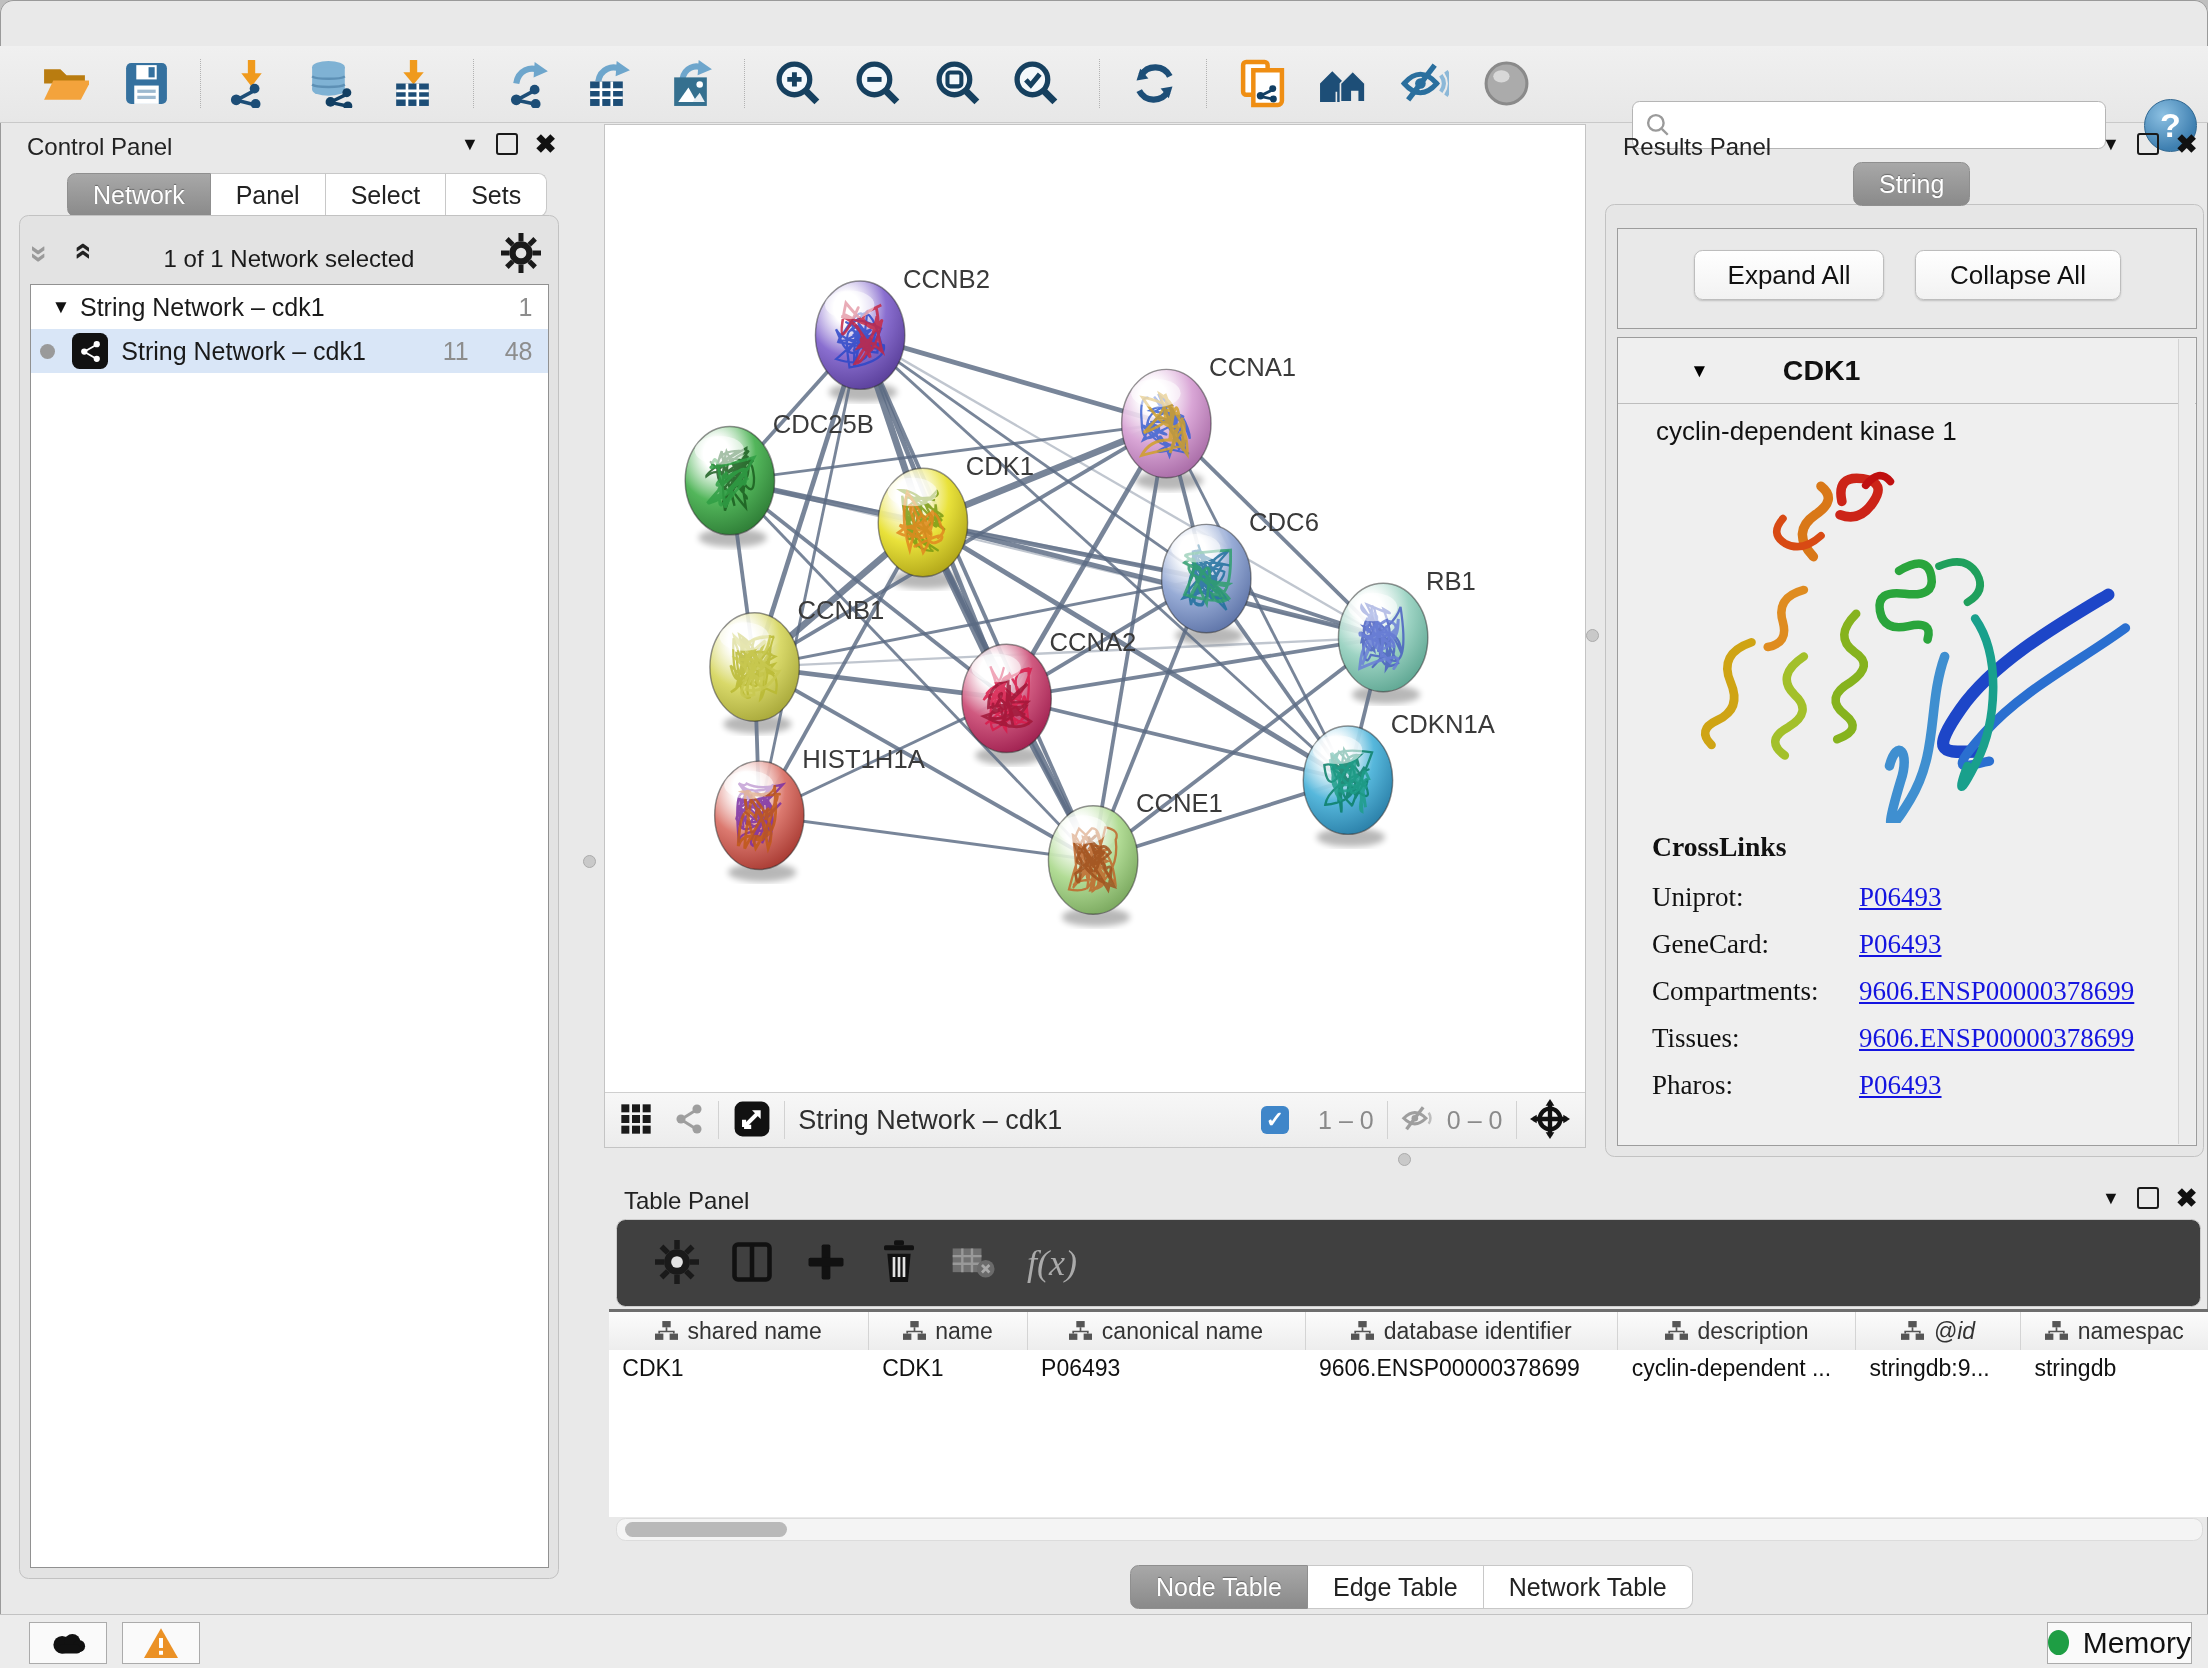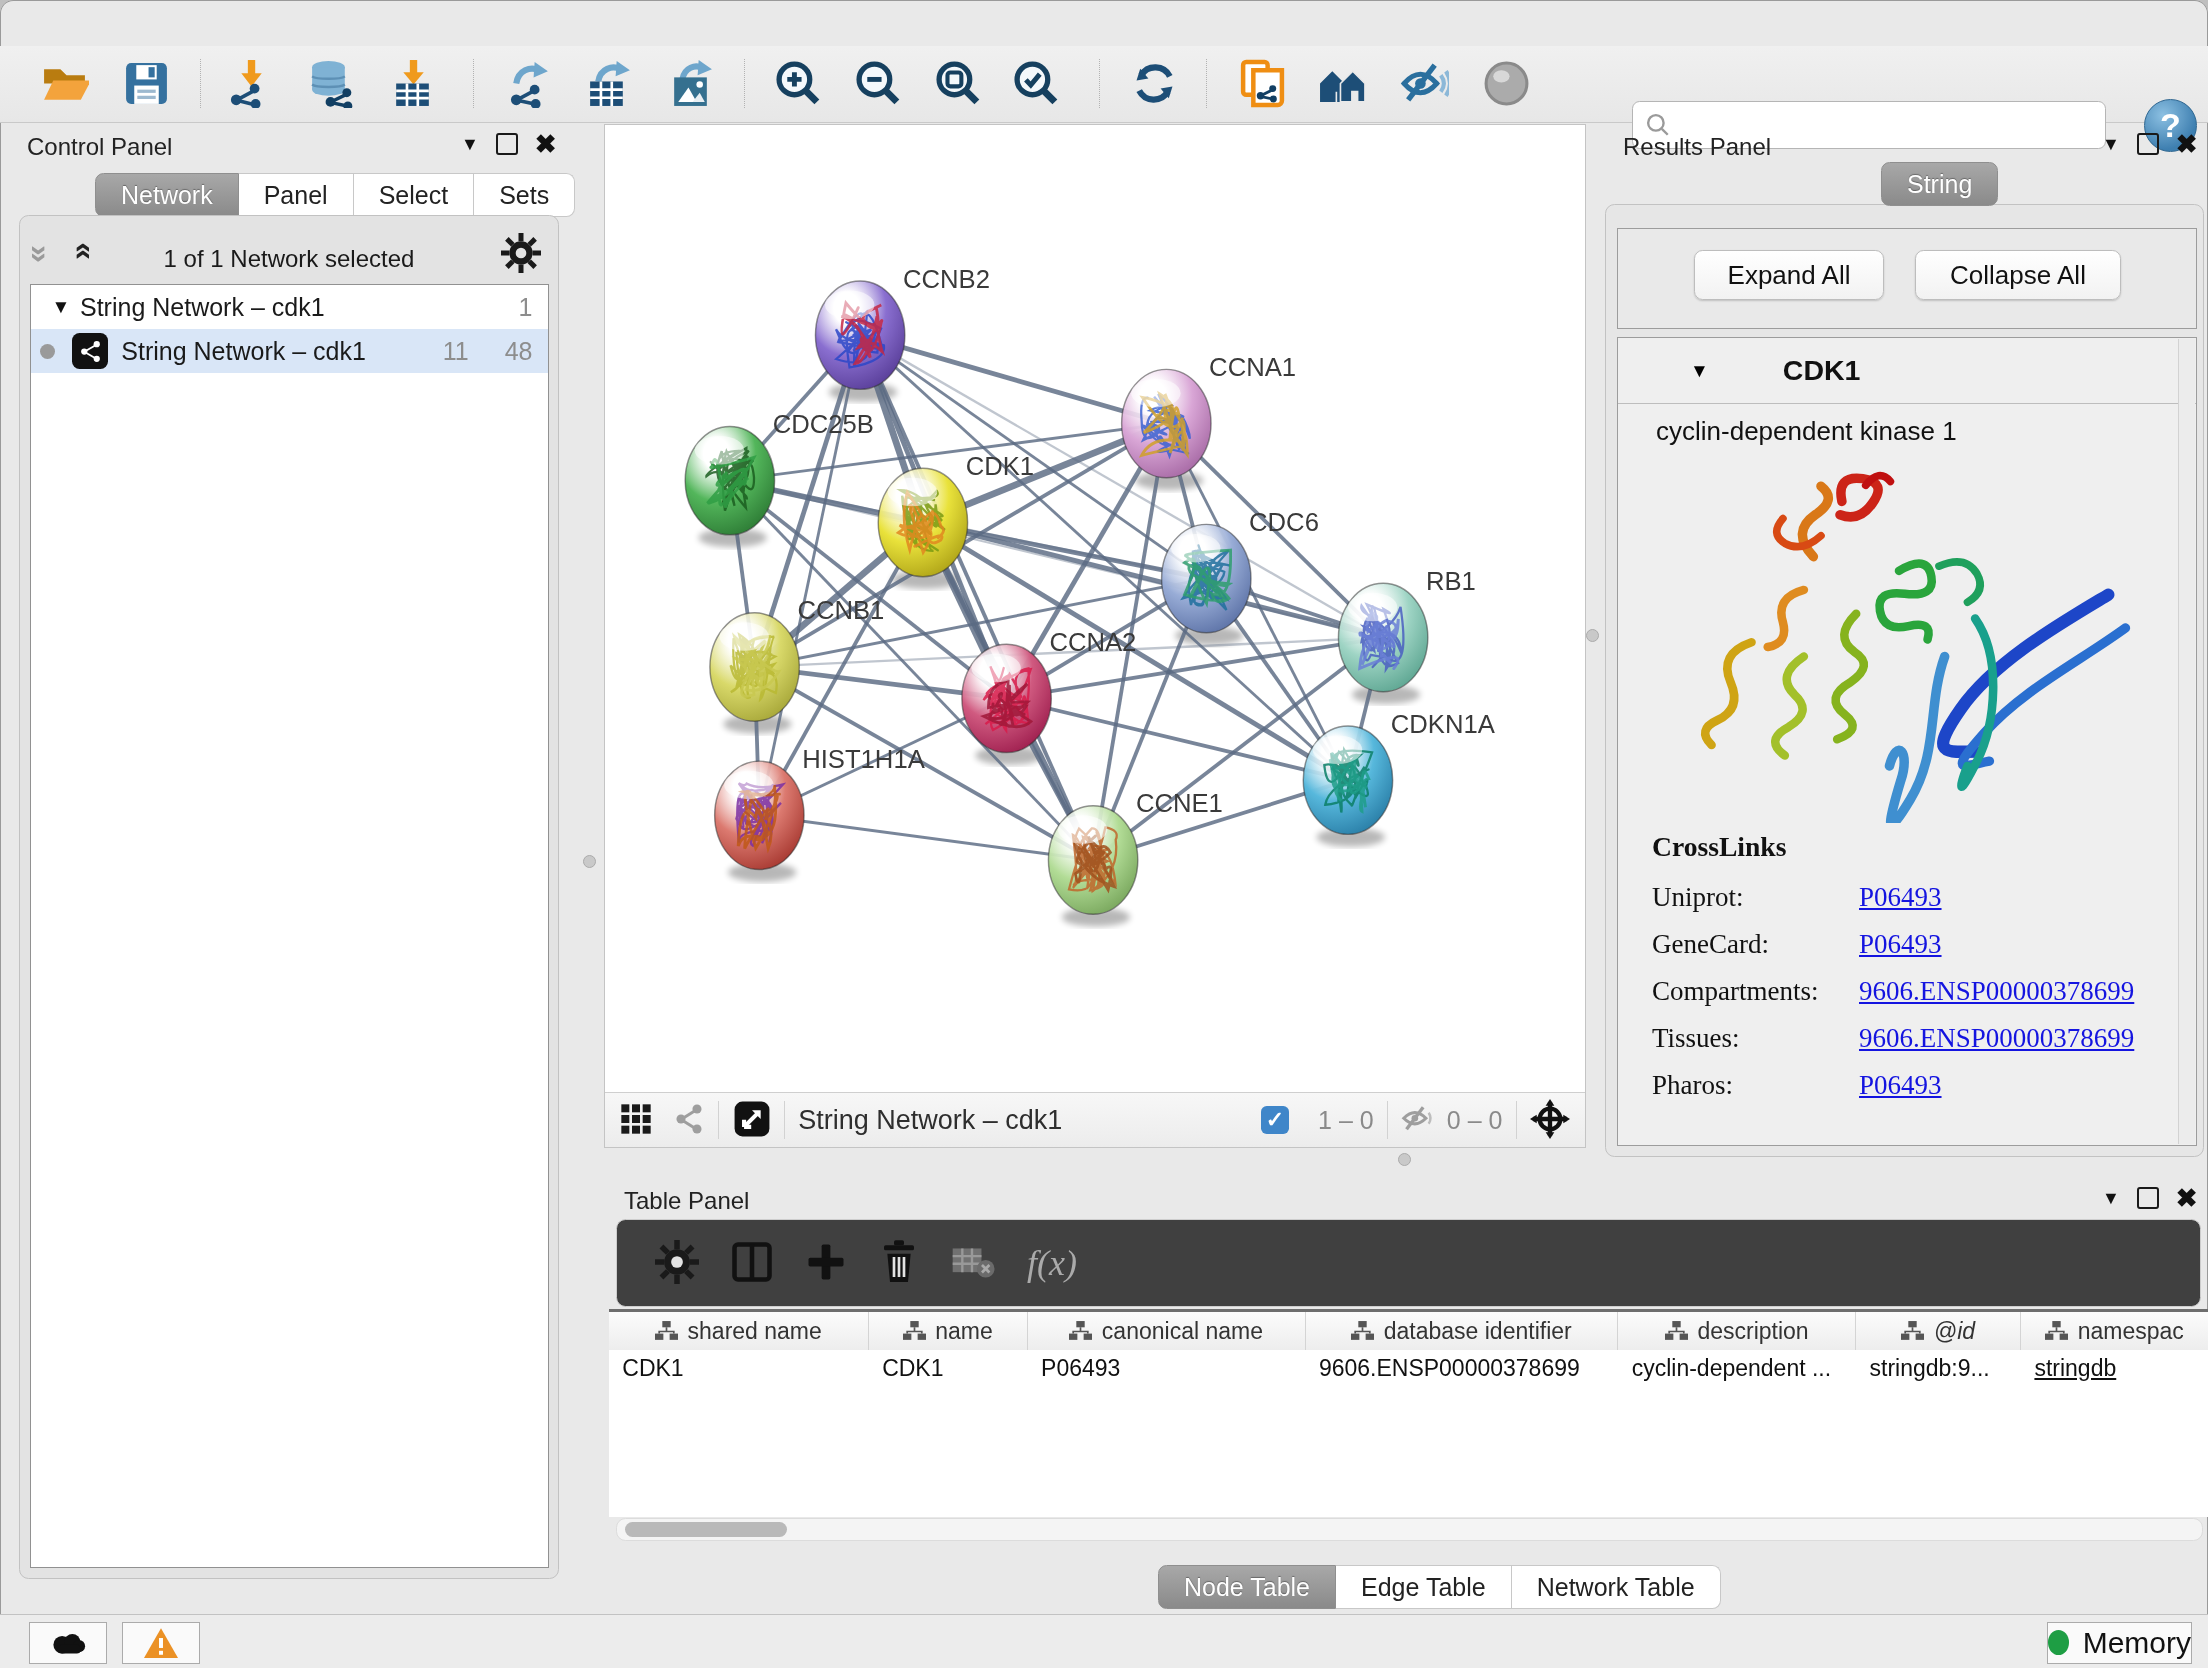--- a/index.html
+++ b/index.html
@@ -25,21 +25,21 @@
   .searchbox input{border:none;outline:none;font-size:25px;flex:1;background:transparent;font-family:"Liberation Sans",sans-serif;}
   .help{position:absolute;left:2144px;top:53px;width:51px;height:51px;border-radius:50%;
         background:radial-gradient(circle at 35% 30%,#8cc0e2,#3e7fb0 70%);color:#fff;font-size:34px;font-weight:bold;
         display:flex;align-items:center;justify-content:center;border:1px solid #2e6690;}
   
   .phead{position:absolute;font-size:24px;color:#222;}
   .pctl{position:absolute;display:flex;align-items:center;gap:17px;}
   .pctl .tri{font-size:18px;color:#111;}
   .pctl .flt{width:18px;height:18px;border:2.9px solid #1a1a1a;border-radius:2.9px;}
   .pctl .cls{font-size:26px;font-weight:bold;color:#111;line-height:18px;}
-  .seg{display:flex;margin-left:28px;}
+  .seg{display:flex;}
   .seg-tab{height:42px;line-height:42px;padding:0 25px;background:#fff;border:1px solid #c8c8c8;border-left:none;
            font-size:25px;color:#222;}
   .seg-tab:first-child{border-left:1px solid #c8c8c8;border-radius:8.6px 0 0 8.6px;}
   .seg-tab:last-child{border-radius:0 8.6px 8.6px 0;}
   .seg-tab.active{background:linear-gradient(#a8a8a8,#8a8a8a);color:#fff;text-shadow:0 -1px 1px rgba(0,0,0,.35);
                   border-color:#8f8f8f;}
   .groupbox{position:absolute;background:#e3e3e3;border:1px solid #c2c2c2;border-radius:9.5px;}
   
   .ctl-tree{position:absolute;background:#fff;border:1px solid #919191;}
   .trow{display:flex;align-items:center;height:44px;font-size:25px;color:#1a1a1a;}
@@ -807,21 +807,21 @@
           <span>namespac</span>
         </div>
       </div>
     <div class="tbodyrow" style="left:609px;top:1350px;width:1600px;height:36px" id="trow">
         <div class="tdcell" style="width: 260px;">CDK1</div>
         <div class="tdcell" style="width: 159px;">CDK1</div>
         <div class="tdcell" style="width: 278px;">P06493</div>
         <div class="tdcell" style="width: 313px;">9606.ENSP00000378699</div>
         <div class="tdcell" style="width: 238px;">cyclin-dependent ...</div>
         <div class="tdcell" style="width: 165px;">stringdb:9...</div>
-        <div class="tdcell" style="width: 188px; text-decoration: underline;">stringdb</div>
+        <div class="tdcell" style="width: 188px;">stringdb</div>
       </div>
     <div style="position:absolute;left:609px;top:1386px;width:1600px;height:131px;background:#fff"></div>
     <div class="hscroll" style="left:616px;top:1518px;width:1585px;height:21px">
       <div class="hthumb" style="left:7.6px;top:2.9px;width:162px;height:15px"></div>
     </div>
     <div class="seg" style="position:absolute;left:1130px;top:1565px">
         <span class="seg-tab active">Node Table</span>
         <span class="seg-tab">Edge Table</span>
         <span class="seg-tab">Network Table</span>
       </div>

